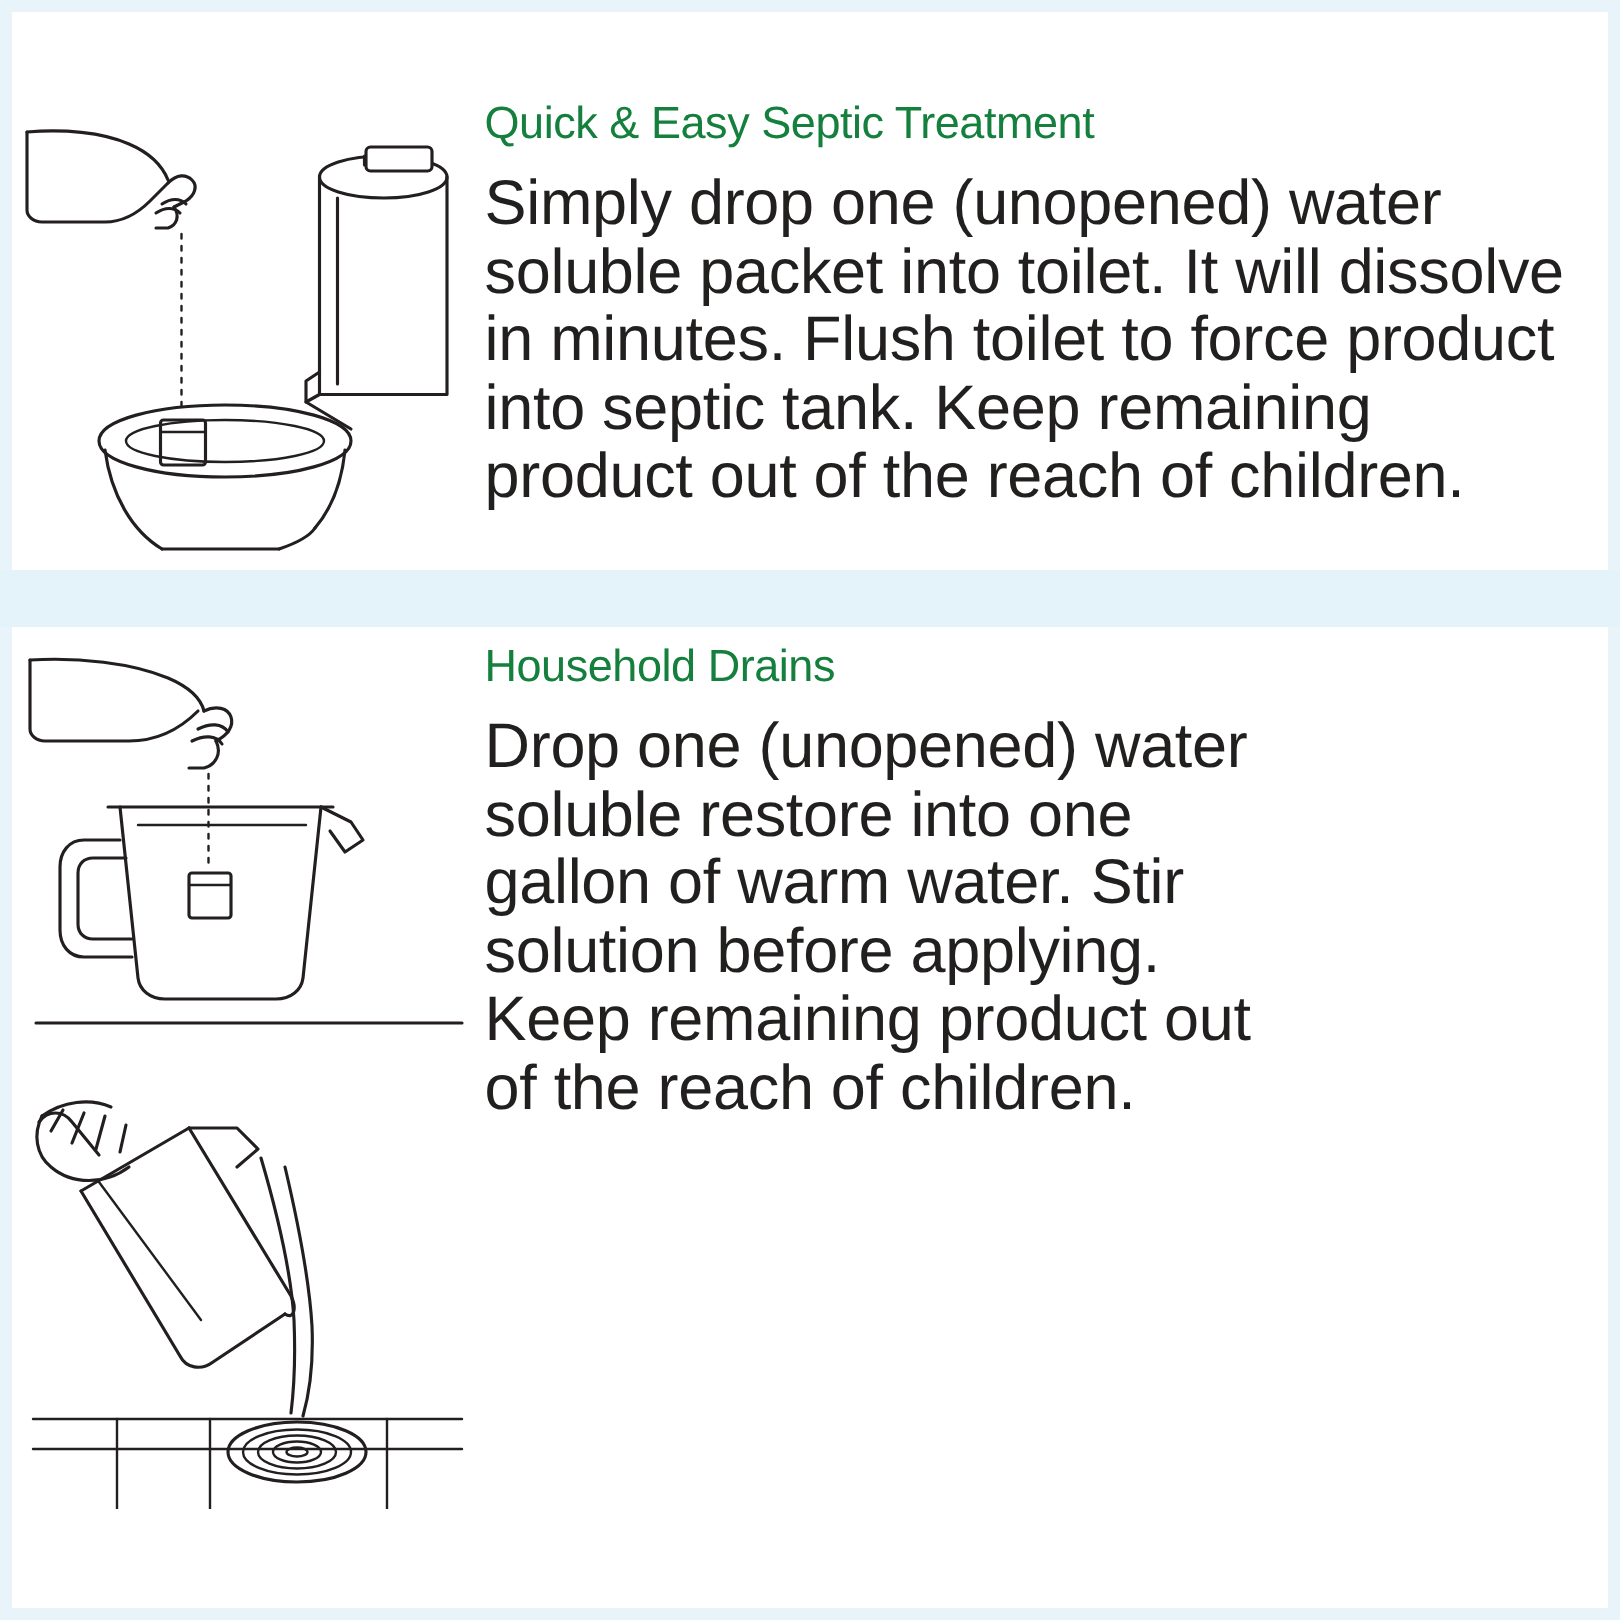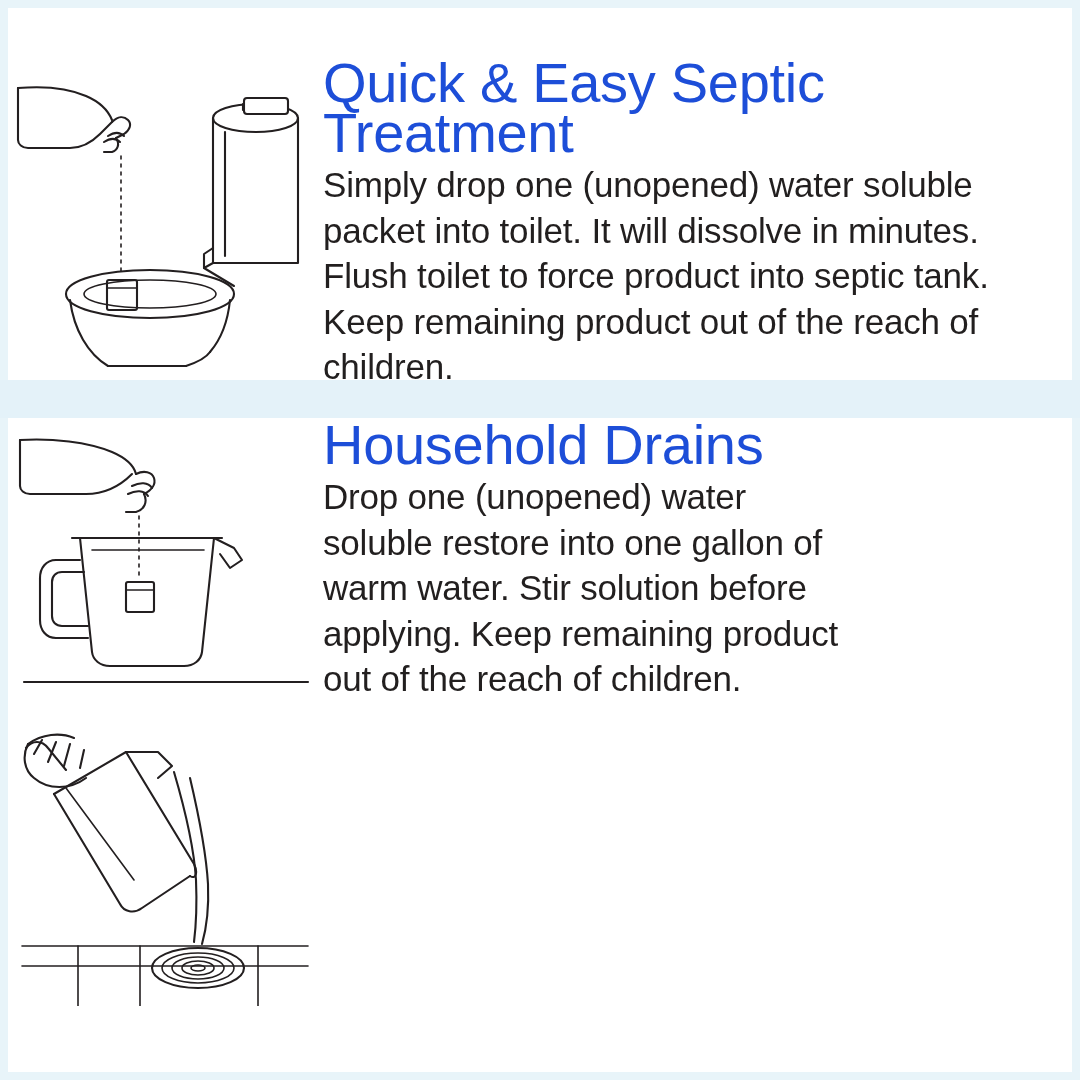--- a/index.html
+++ b/index.html
@@ -62,30 +62,30 @@
   }
   .art {
     flex: 0 0 315px;
     position: relative;
   }
   .copy {
     flex: 1 1 auto;
     padding-right: 22px;
   }
   h2.heading {
-    color: #1d4ed8;
-    font-size: 56px;
+    color: #15803d;
+    font-size: 30px;
     line-height: 50px;
     font-weight: normal;
     margin: 0 0 4px 0;
     letter-spacing: -0.3px;
   }
   p.body {
     color: #221f1f;
-    font-size: 35px;
+    font-size: 42px;
     line-height: 45.5px;
     margin: 0 0 22px 0;
     letter-spacing: -0.2px;
   }
   p.body:last-child { margin-bottom: 0; }
   svg { display: block; }
   .ln { fill: none; stroke: #231f20; stroke-width: 2.1; stroke-linecap: round; stroke-linejoin: round; }
   .ln-thin { fill: none; stroke: #231f20; stroke-width: 1.6; stroke-linecap: round; stroke-linejoin: round; }
   .ln-dot { fill: none; stroke: #231f20; stroke-width: 1.6; stroke-dasharray: 3 5; stroke-linecap: round; }
   .fill-w { fill: #ffffff; stroke: #231f20; stroke-width: 2.1; stroke-linejoin: round; }

